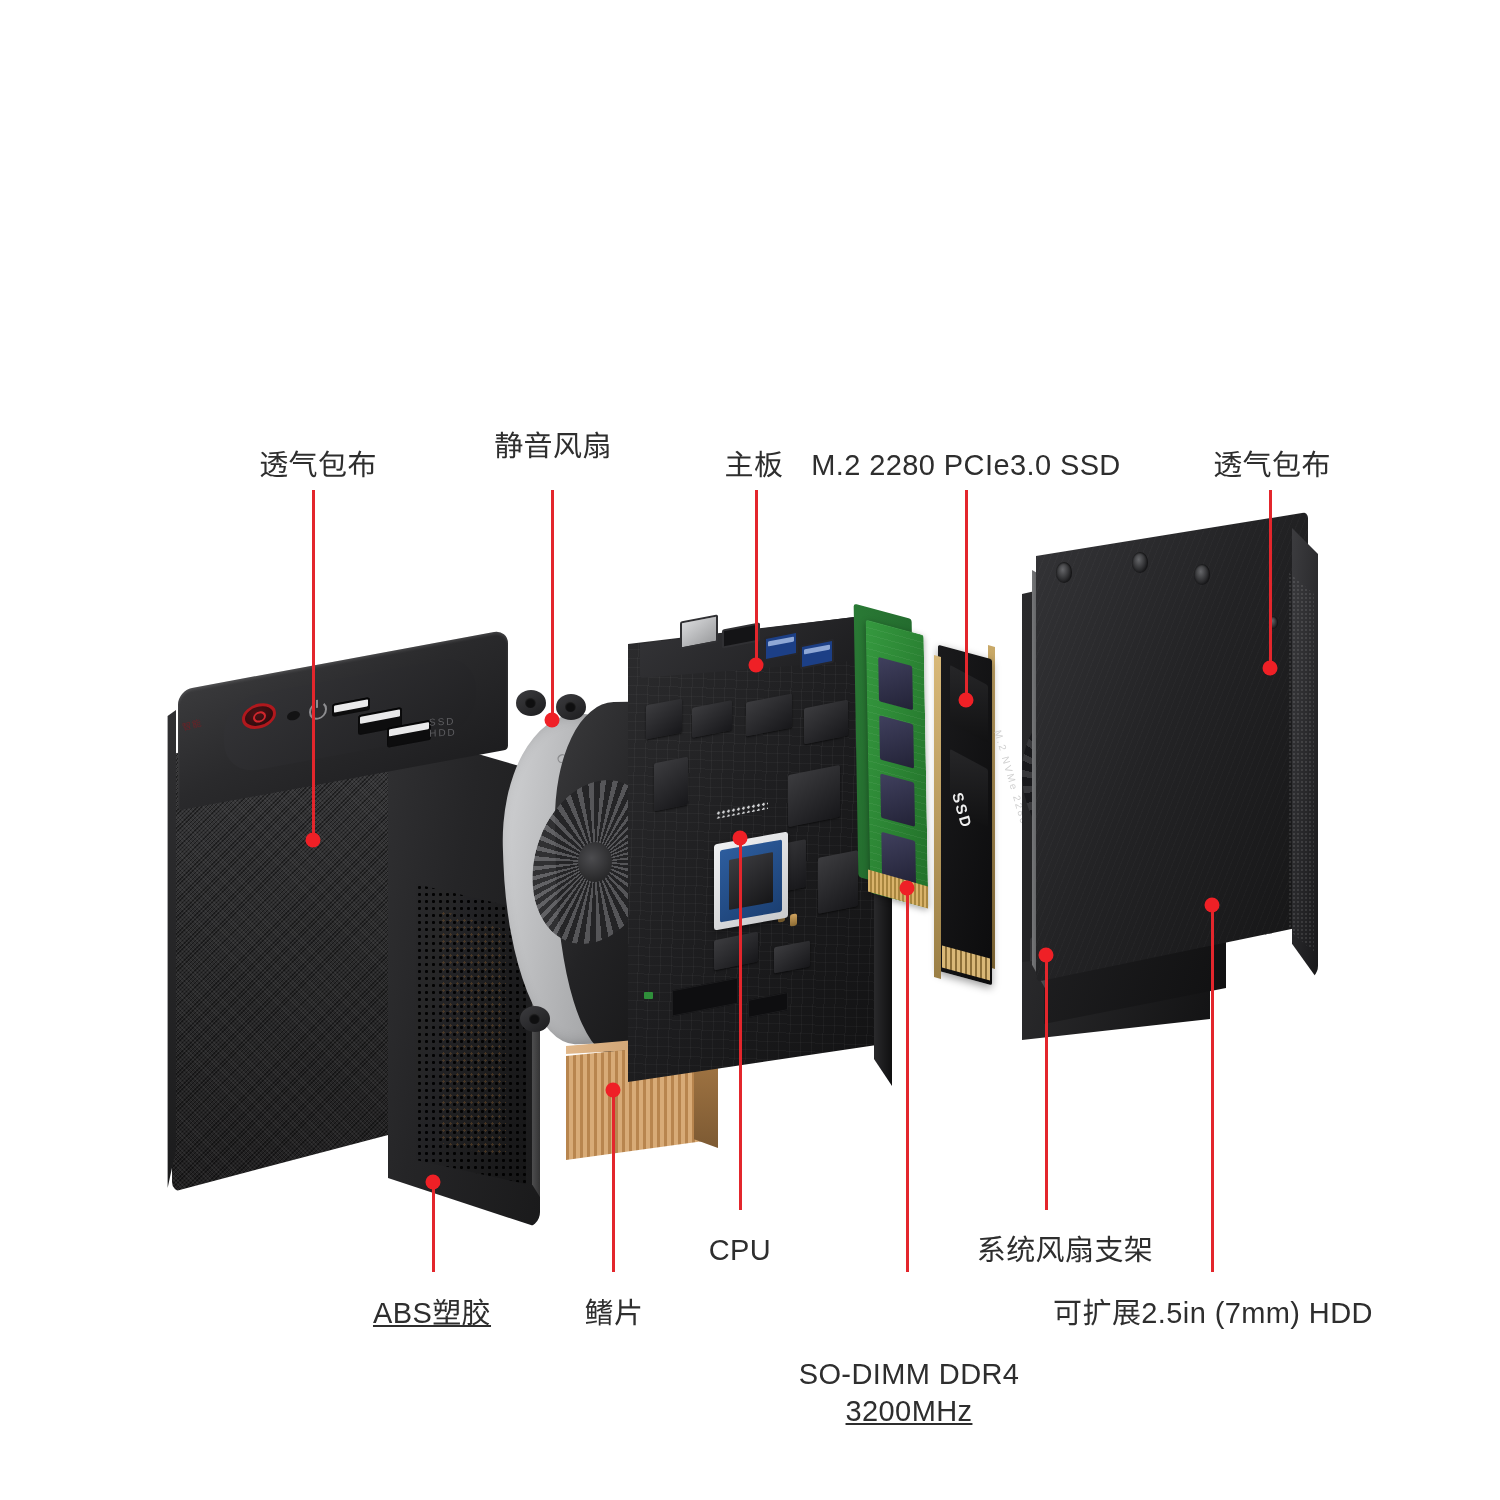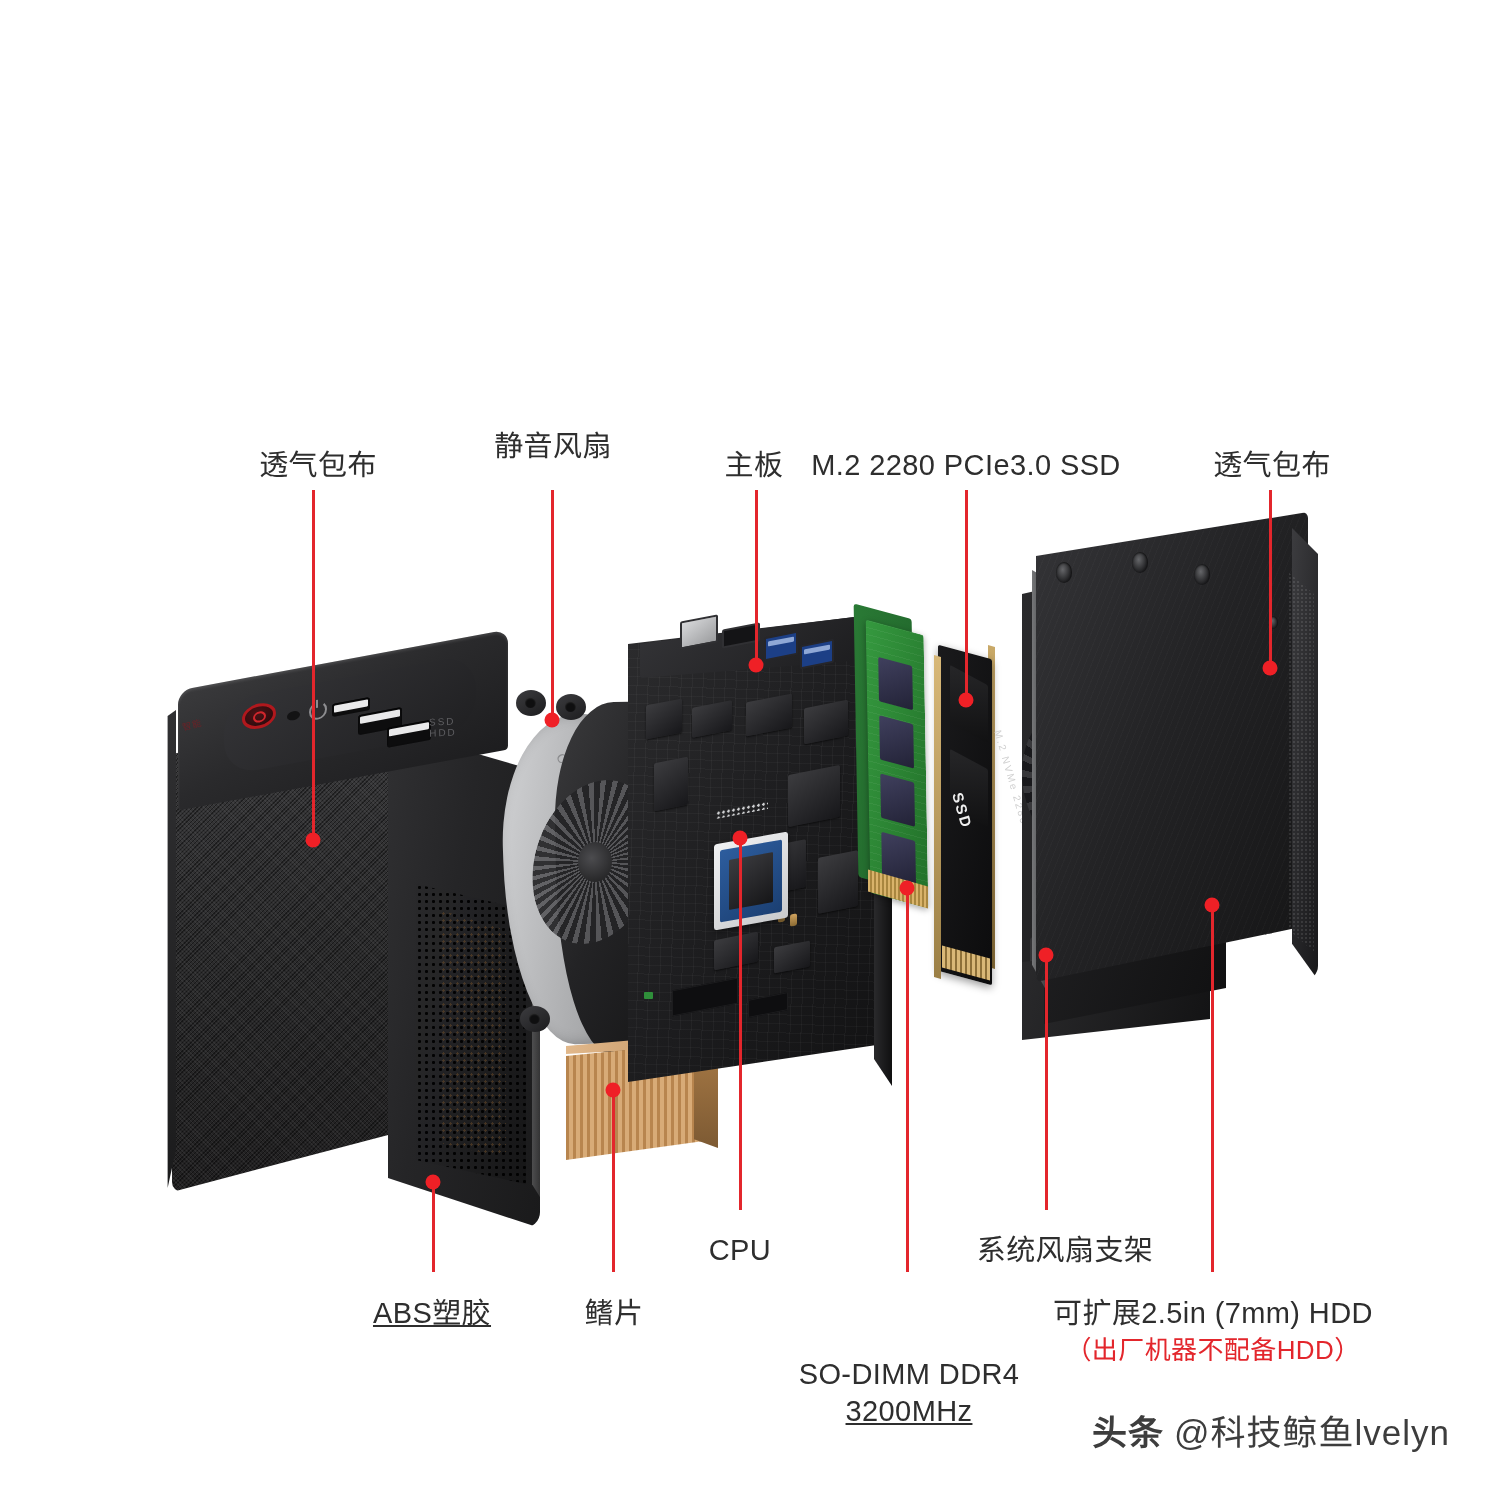--- a/index.html
+++ b/index.html
@@ -490,20 +490,17 @@
       <div class="dot" style="left: 740px; top: 838px;"></div>
       <div class="lbl c" style="left: 740px; top: 1232px;"><span>CPU</span></div>
       <div class="leader" style="left: 906px; top: 888px; height: 384px;"></div>
       <div class="dot" style="left: 907px; top: 888px;"></div>
       <div class="lbl c" style="left: 909px; top: 1356px;"><span>SO-DIMM DDR4</span><span style="display: block; text-decoration: underline;">3200MHz</span></div>
       <div class="leader" style="left: 1045px; top: 955px; height: 255px;"></div>
       <div class="dot" style="left: 1046px; top: 955px;"></div>
       <div class="lbl c" style="left: 1065px; top: 1232px;"><span>系统风扇支架</span></div>
       <div class="leader" style="left: 1211px; top: 905px; height: 367px;"></div>
       <div class="dot" style="left: 1212px; top: 905px;"></div>
-      <div class="lbl c" style="left: 1213px; top: 1295px;"><span>可扩展2.5in (7mm) HDD</span><span class="sub">（出厂机器不配备HDD）</span></div>
-    </div>
-
-  <div class="watermark">
-    <span class="tt">头条</span><span>@科技鲸鱼lvelyn</span>
-  </div>
+      <div class="lbl c" style="left: 1213px; top: 1295px;"><span>可扩展2.5in (7mm) HDD</span></div>
+    </div>
+
 
 </div>
 
 </body></html>

